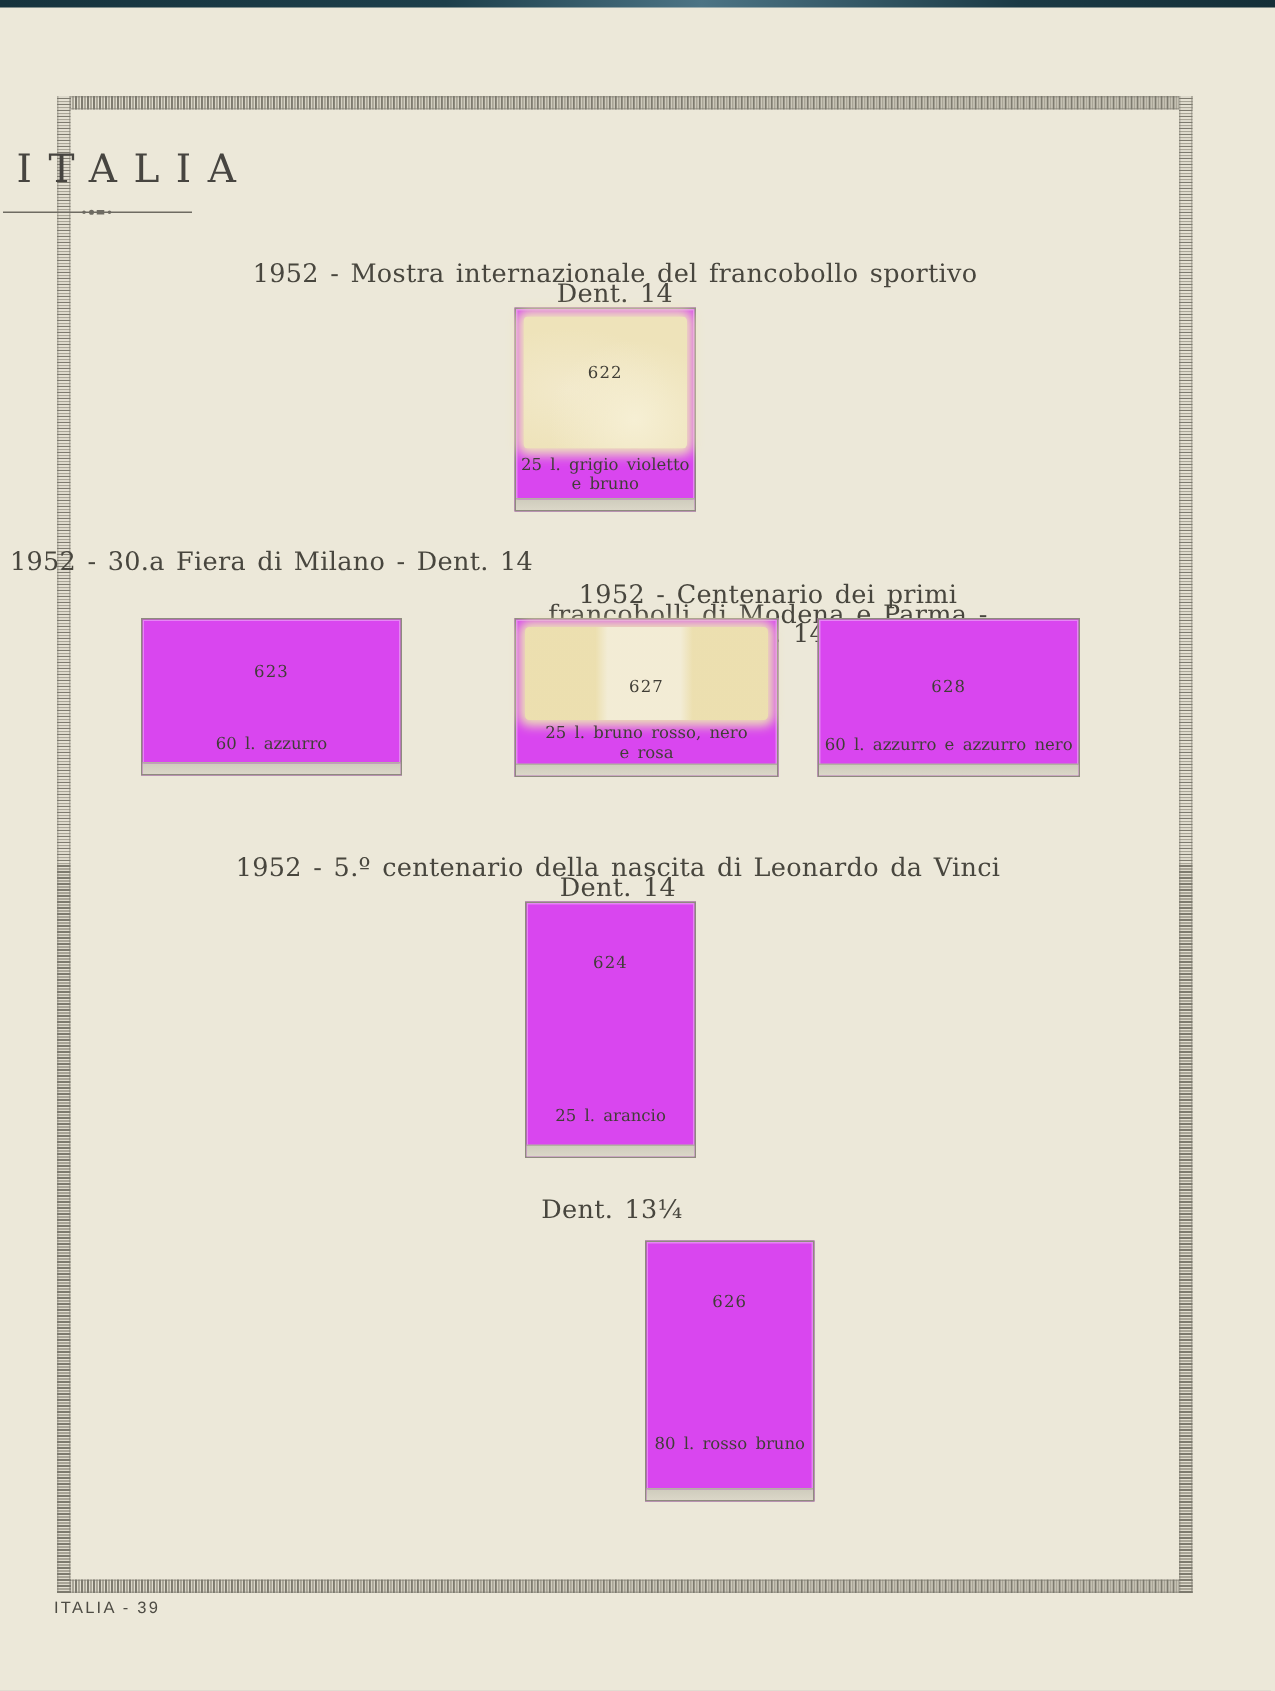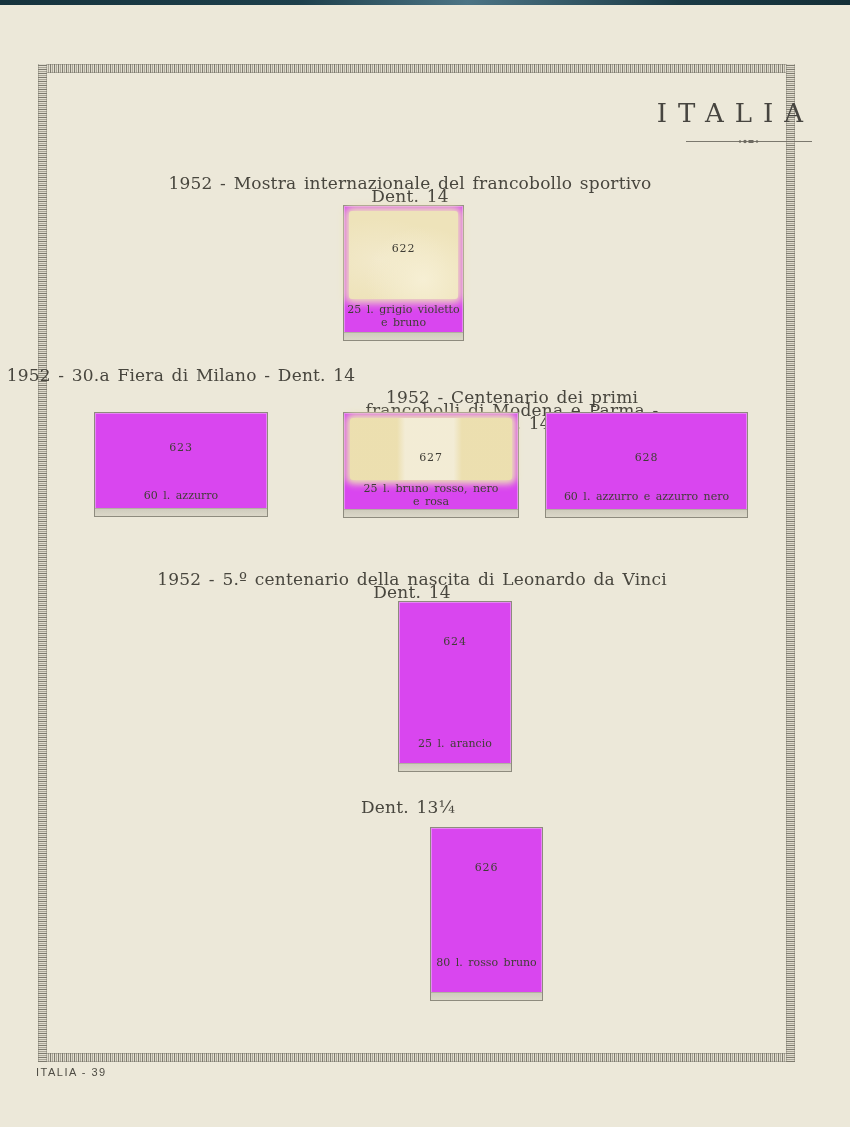--- a/index.html
+++ b/index.html
@@ -26,21 +26,21 @@
     position:absolute; top:0; bottom:0; width:7px;
     background:repeating-linear-gradient(0deg,#7d7a6e 0 1px,#ddd9cb 1px 2px,#a9a597 2px 3px,#e4e0d2 3px 4px);
     border-left:1px solid rgba(125,122,110,.45);
     border-right:1px solid rgba(125,122,110,.45);
   }
   .band-top { top:0; }
   .band-bottom { bottom:0; }
   .band-left { left:0; }
   .band-right { right:0; }
 
-  .title-block { position:absolute; left:0; top:98px; width:814px; text-align:right; }
+  .title-block { position:absolute; left:0; top:98px; width:814px; text-align:left; }
   .title {
     font-size:26px; font-weight:normal; color:#474540;
     letter-spacing:11px; text-indent:11px; margin:0;
   }
   .ornament { margin-top:3px; }
 
   .heading {
     position:absolute; text-align:center;
     font-size:17px; line-height:13px; letter-spacing:.2px; word-spacing:2px;
     color:#48463e;
@@ -148,32 +148,32 @@
   <div class="slot" style="left:343px; top:412px; width:176px; height:106px;">
     <div class="ghost ghost-horiz"></div>
     <div class="stamp-number" style="top:38px;">627</div>
     <div class="stamp-caption" style="bottom:9px;margin-top:41px;">
       <div>25 l. bruno rosso, nero</div>
       <div>e rosa</div>
     </div>
     <div class="pocket"></div>
   </div>
 
-  <div class="slot" style="left:545px; top:412px; width:203px; height:106px;">
+  <div class="slot" style="left:545px; top:412px; width:175px; height:106px;">
     <div class="stamp-number" style="top:38px;">628</div>
     <div class="stamp-caption" style="bottom:14px;">60 l. azzurro e azzurro nero</div>
     <div class="pocket"></div>
   </div>
 
   <div class="heading" style="left:2px; top:573px; width:820px;">
     <div>1952 - 5.º centenario della nascita di Leonardo da Vinci</div>
     <div>Dent. 14</div>
   </div>
 
-  <div class="slot" style="left:350px; top:601px; width:114px; height:171px;margin-left:48px;">
+  <div class="slot" style="left:350px; top:601px; width:114px; height:171px;">
     <div class="stamp-number" style="top:33px;">624</div>
     <div class="stamp-caption" style="bottom:21px;">25 l. arancio</div>
     <div class="pocket"></div>
   </div>
 
   <div class="heading" style="left:0; top:801px; width:816px;">
     <div>Dent. 13¼</div>
   </div>
 
 

